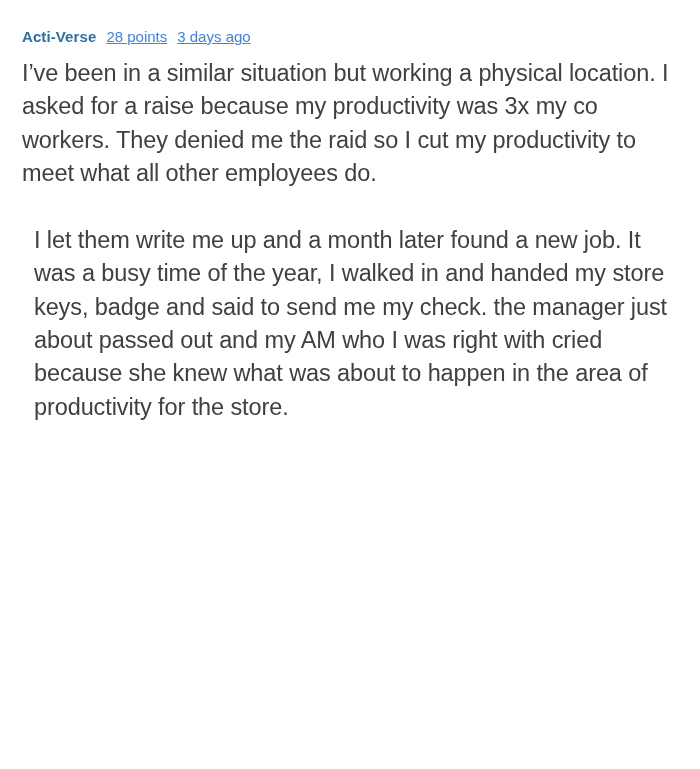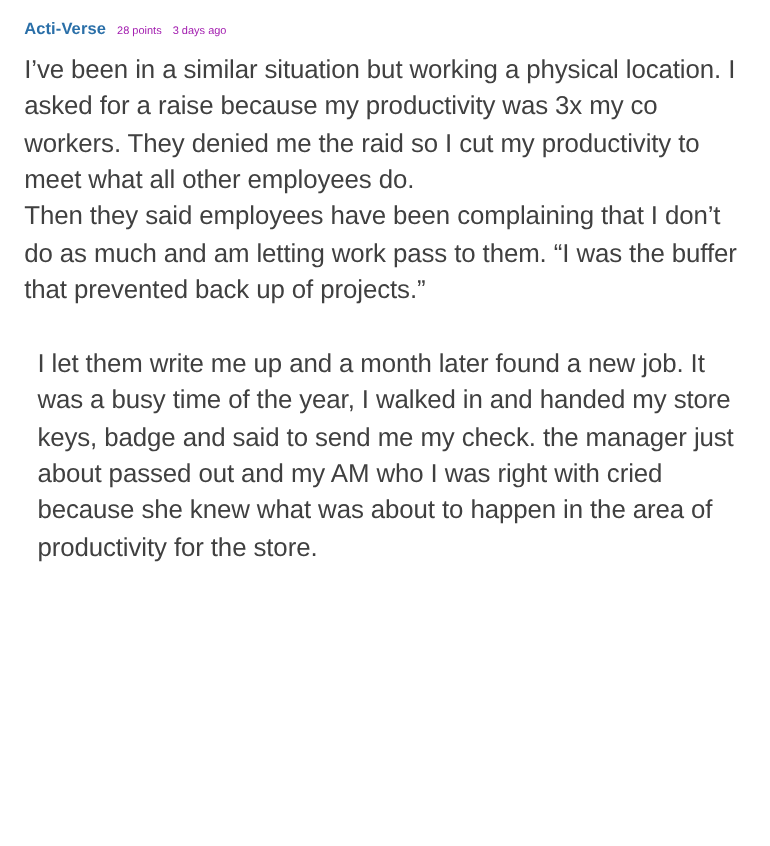--- a/index.html
+++ b/index.html
@@ -8,41 +8,42 @@
     background: #ffffff;
   }
   body {
     width: 700px;
     height: 769px;
     font-family: "Liberation Sans", sans-serif;
     color: #1a1a1b;
     overflow: hidden;
   }
   .comment {
-    padding: 18px 22px 0 22px;
+    padding: 28px 22px 0 22px;
     box-sizing: border-box;
     width: 700px;
   }
   .meta {
     display: flex;
     align-items: baseline;
     gap: 10px;
     margin-bottom: 12px;
     white-space: nowrap;
   }
   .author {
     color: #2a6fa8;
     font-size: 15px;
     font-weight: bold;
     letter-spacing: 0.1px;
   }
   .points, .age {
-    color: #a21caf;
-    font-size: 10px;
+    color: #3b82f6;
+    font-size: 15px;
     font-weight: normal;
+    text-decoration: underline;
   }
   .body {
     font-size: 23.5px;
     line-height: 1.42;
     color: #404040;
     letter-spacing: -0.1px;
   }
   .body p {
     margin: 0;
   }
@@ -57,17 +58,16 @@
 <div class="comment">
 
   <div class="meta">
     <span class="author">Acti-Verse</span>
     <span class="points">28 points</span>
     <span class="age">3 days ago</span>
   </div>
 
   <div class="body">
     <p>I’ve been in a similar situation but working a physical location. I asked for a raise because my productivity was 3x my co workers. They denied me the raid so I cut my productivity to meet what all other employees do.</p>
-    <p>Then they said employees have been complaining that I don’t do as much and am letting work pass to them. “I was the buffer that prevented back up of projects.”</p>
     <p class="gap">I let them write me up and a month later found a new job. It was a busy time of the year, I walked in and handed my store keys, badge and said to send me my check.    the manager just about passed out and my AM who I was right with cried because she knew what was about to happen in the area of productivity for the store.</p>
   </div>
 
 </div>
 
 </body></html>

